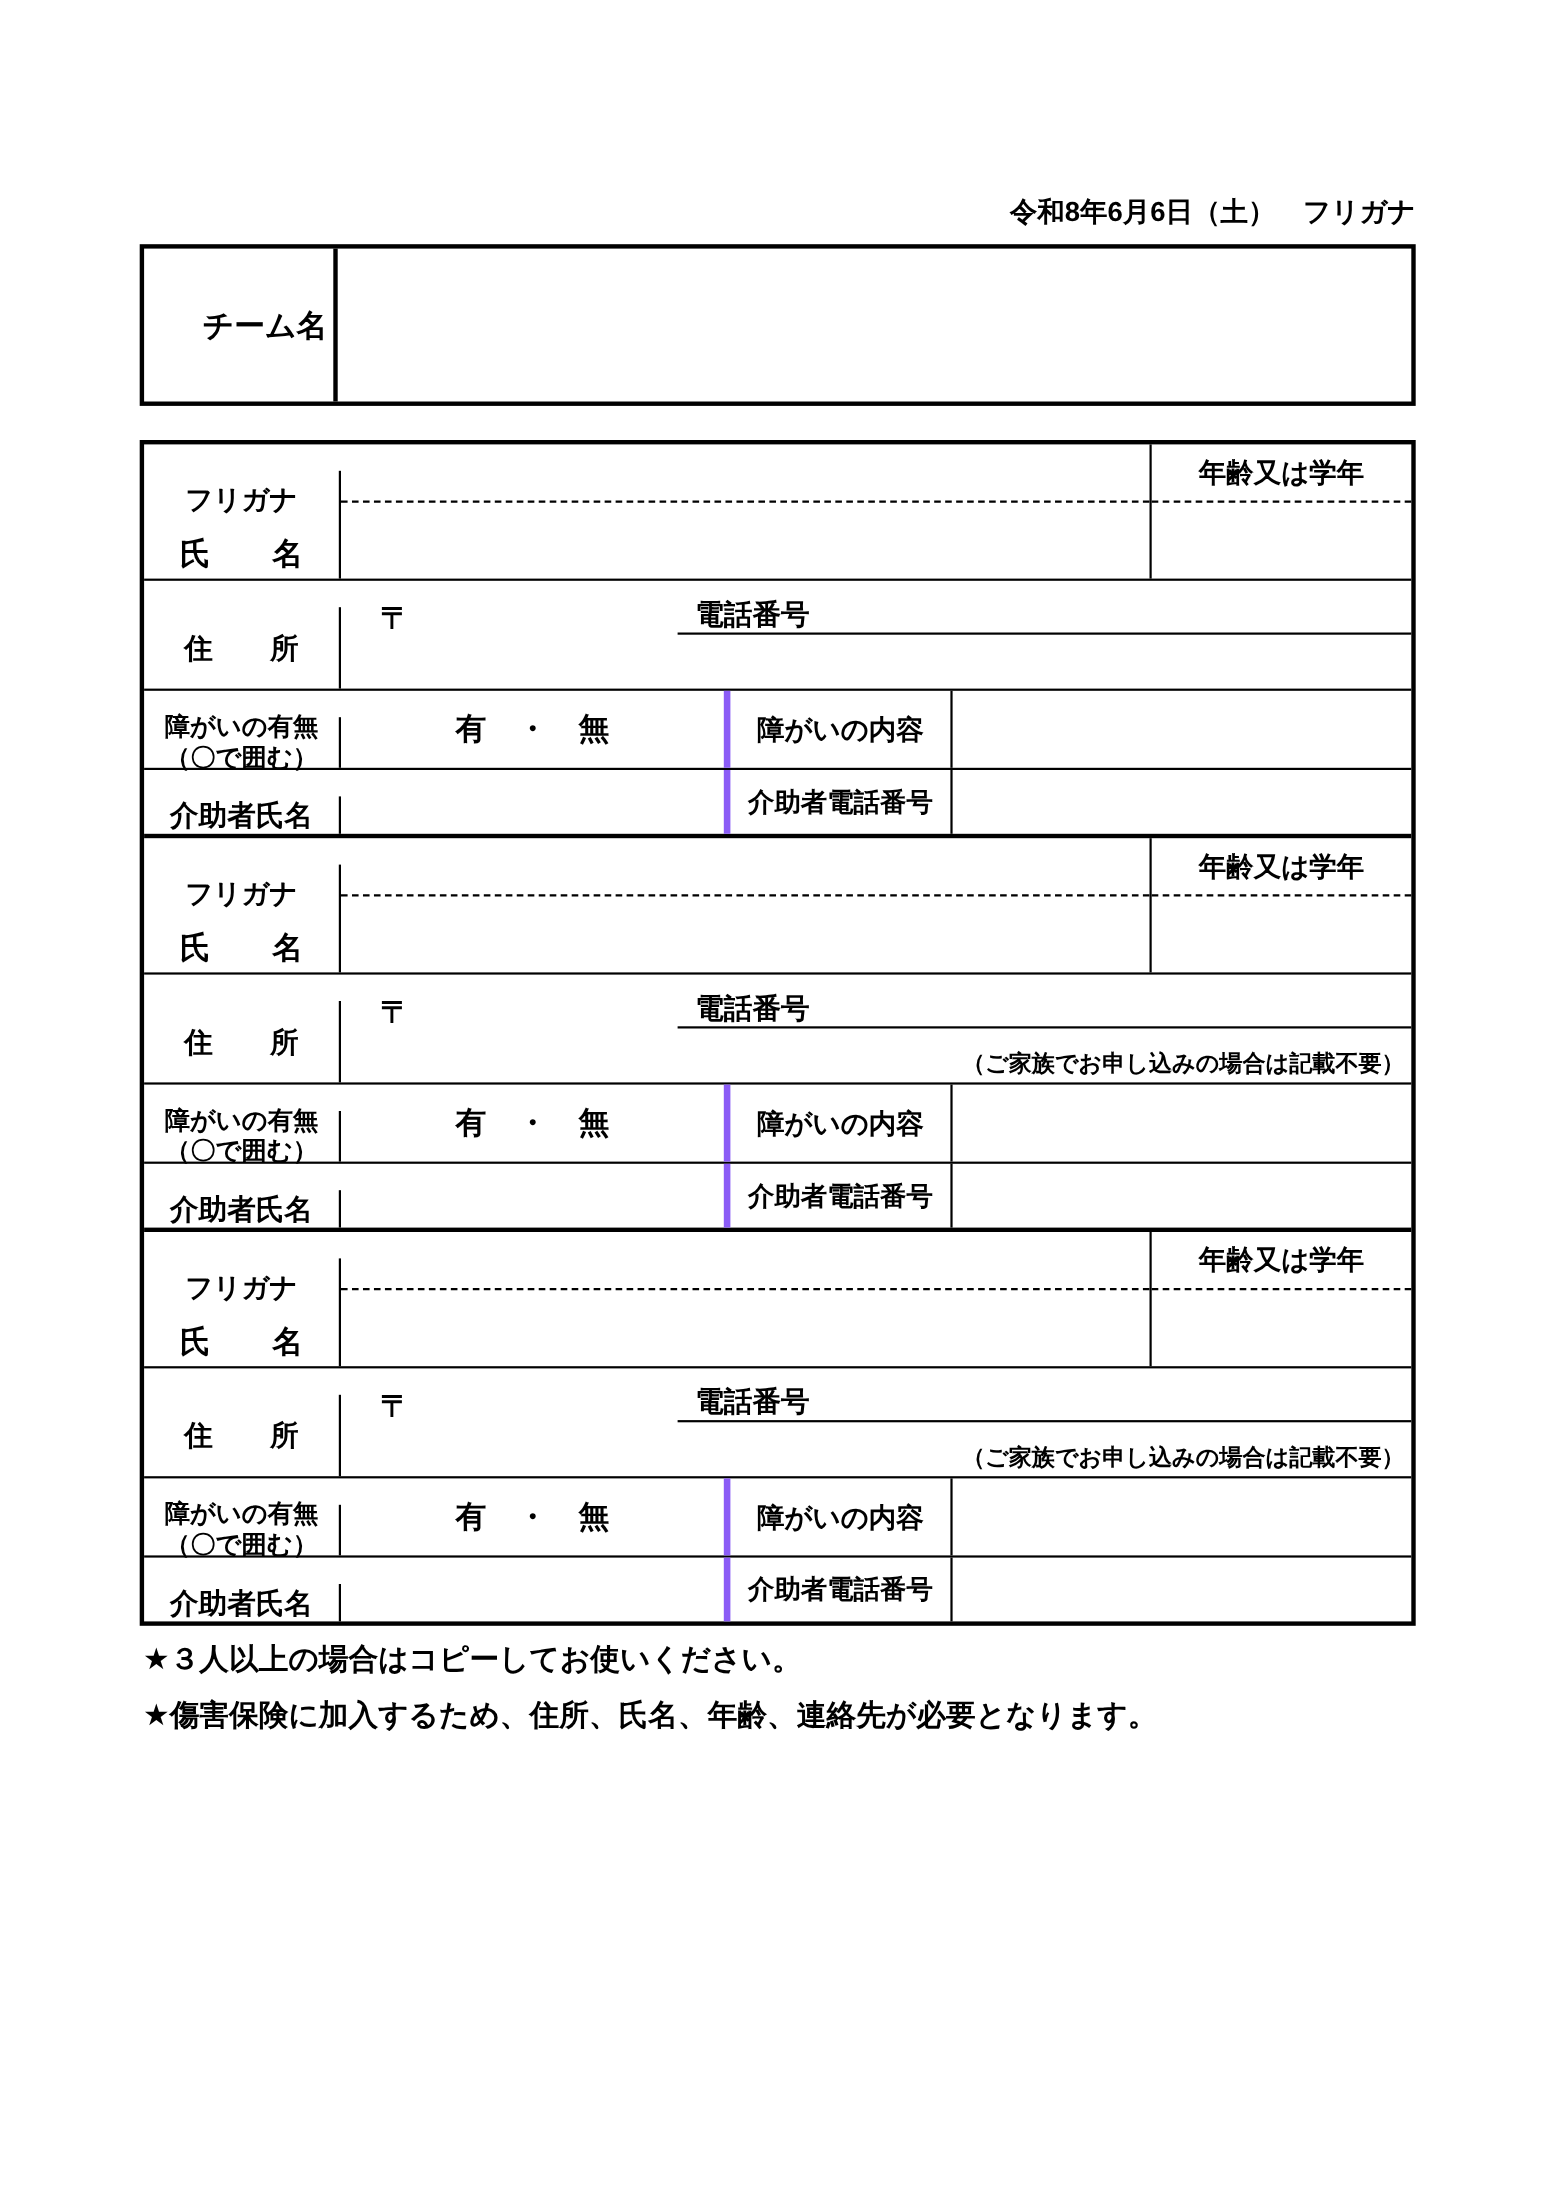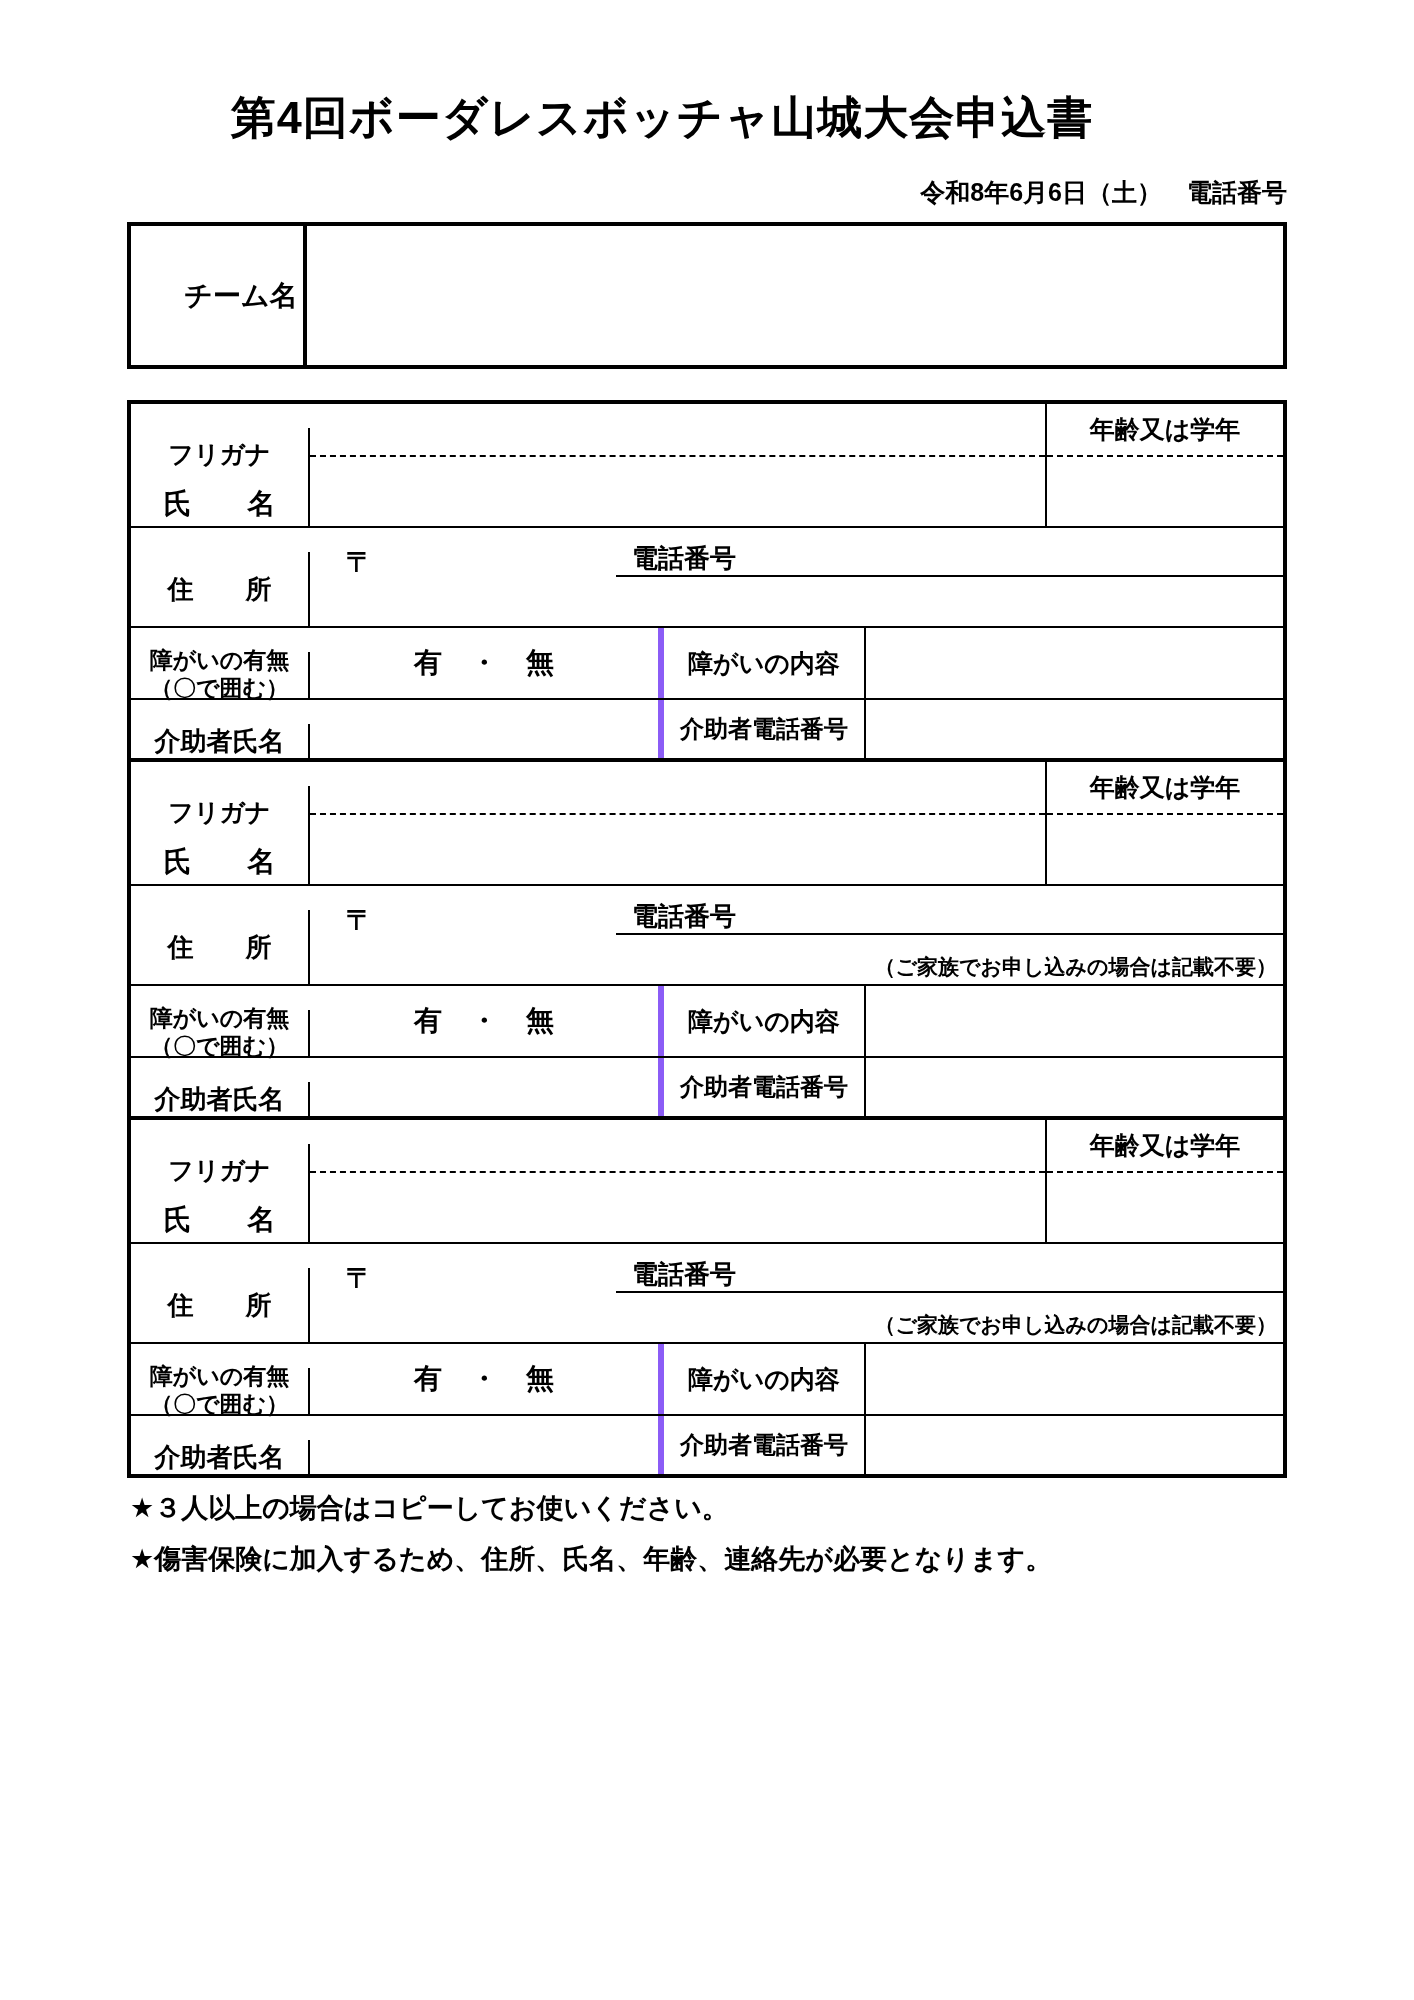--- a/index.html
+++ b/index.html
@@ -75,22 +75,21 @@
   .helper-phone-label { font-size:24px; }
 
   .footnotes { position:absolute; left:130px; top:1490px; font-weight:600; }
   .footnote { font-size:27px; margin-bottom:15px; white-space:nowrap; }
 </style>
 </head>
 <body>
 
 <div class="sheet">
 
-  <div class="title">第4回ボーダレスボッチャ山城大会申込書</div>
-  <div class="deadline">令和8年6月6日（土）　電話番号</div>
+  <div class="deadline">令和8年6月6日（土）　フリガナ</div>
 
   <div class="team-box">
     <div class="team-label">チーム名</div>
     <div class="team-value"></div>
   </div>
 
   <div class="main-table">
 
     <div class="block">
       <div class="row row-name">

